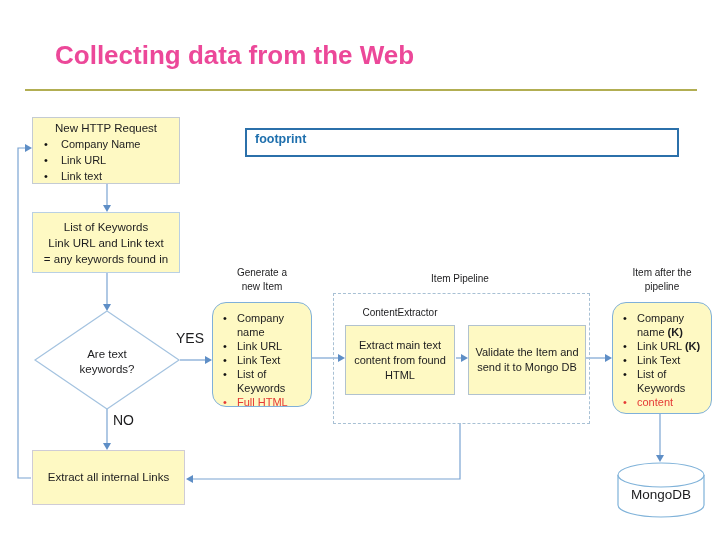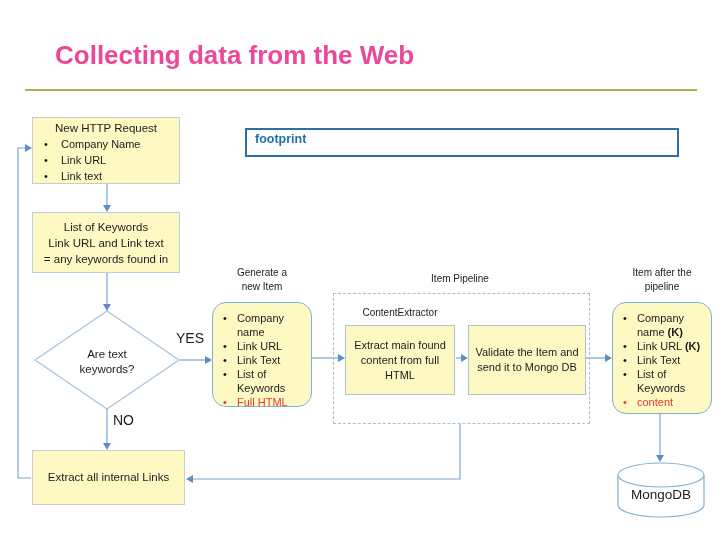--- a/index.html
+++ b/index.html
@@ -159,21 +159,21 @@
     <li>Link URL</li>
     <li>Link Text</li>
     <li>List of Keywords</li>
     <li class="red">Full HTML</li>
   </ul>
 </div>
 
 <div class="flow-label pipe-label">Item Pipeline</div>
 <div class="abs dashed-box"></div>
 <div class="flow-label stage1-label">ContentExtractor</div>
-<div class="box stage-box stage1-box">Extract main found content from full HTML</div>
+<div class="box stage-box stage1-box">Extract main text content from found HTML</div>
 <div class="flow-label stage2-label">MongoConnector</div>
 <div class="box stage-box stage2-box">Validate the Item and send it to Mongo DB</div>
 
 <div class="flow-label after-label">
   <div>Item after the</div>
   <div>pipeline</div>
 </div>
 <div class="box item-box after-box">
   <ul class="blist">
     <li><span>Company name </span><b>(K)</b></li>

